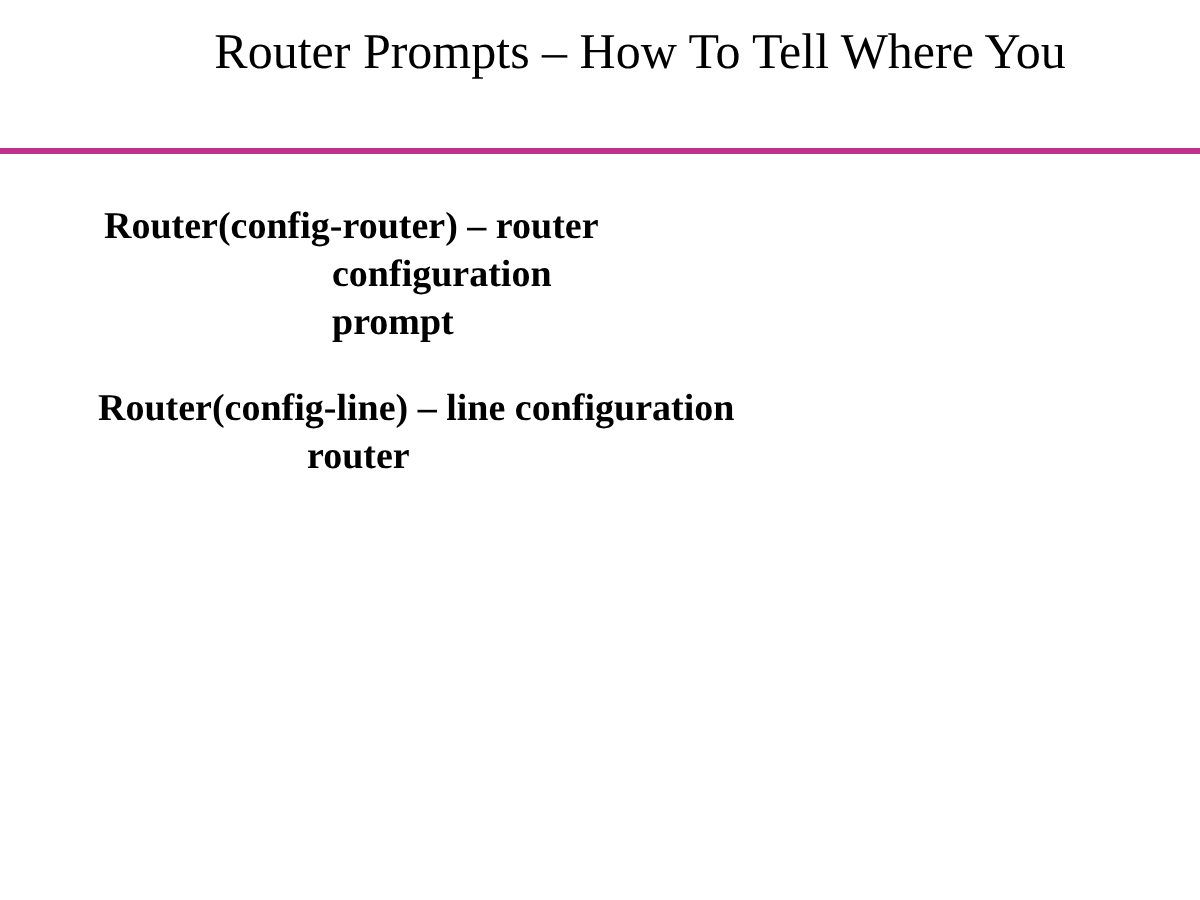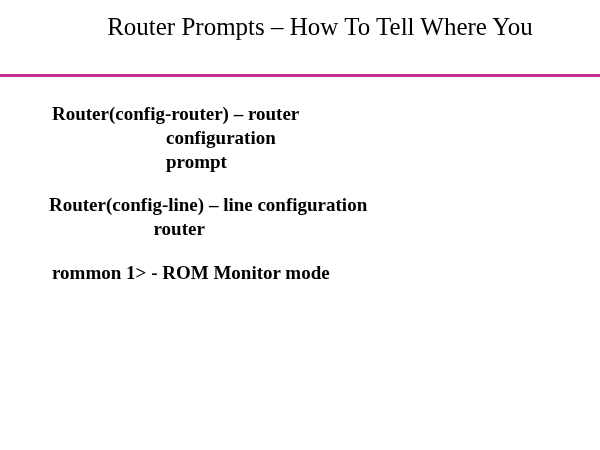--- a/index.html
+++ b/index.html
@@ -60,14 +60,13 @@
 <div class="slide">
   <div class="title">
     <div>Router Prompts – How To Tell Where You</div>
   </div>
   <div class="divider"></div>
   <pre class="block b1">Router(config-router) – router
                         configuration
                         prompt</pre>
   <pre class="block b2">Router(config-line) – line configuration
                       router</pre>
-  <pre class="block b3">rommon 1&gt; - ROM Monitor mode</pre>
 </div>
 
 </body></html>

